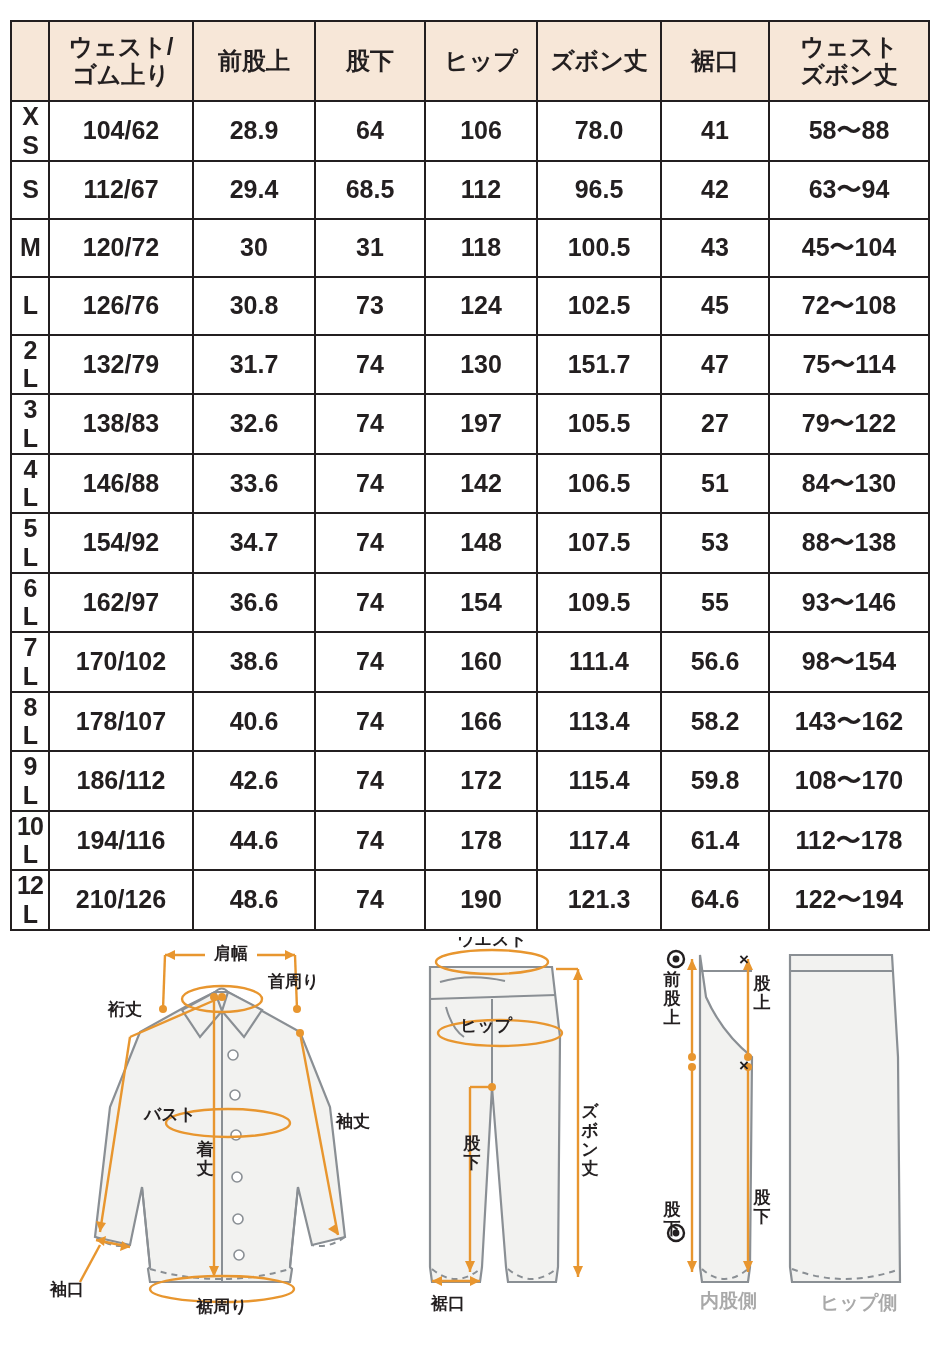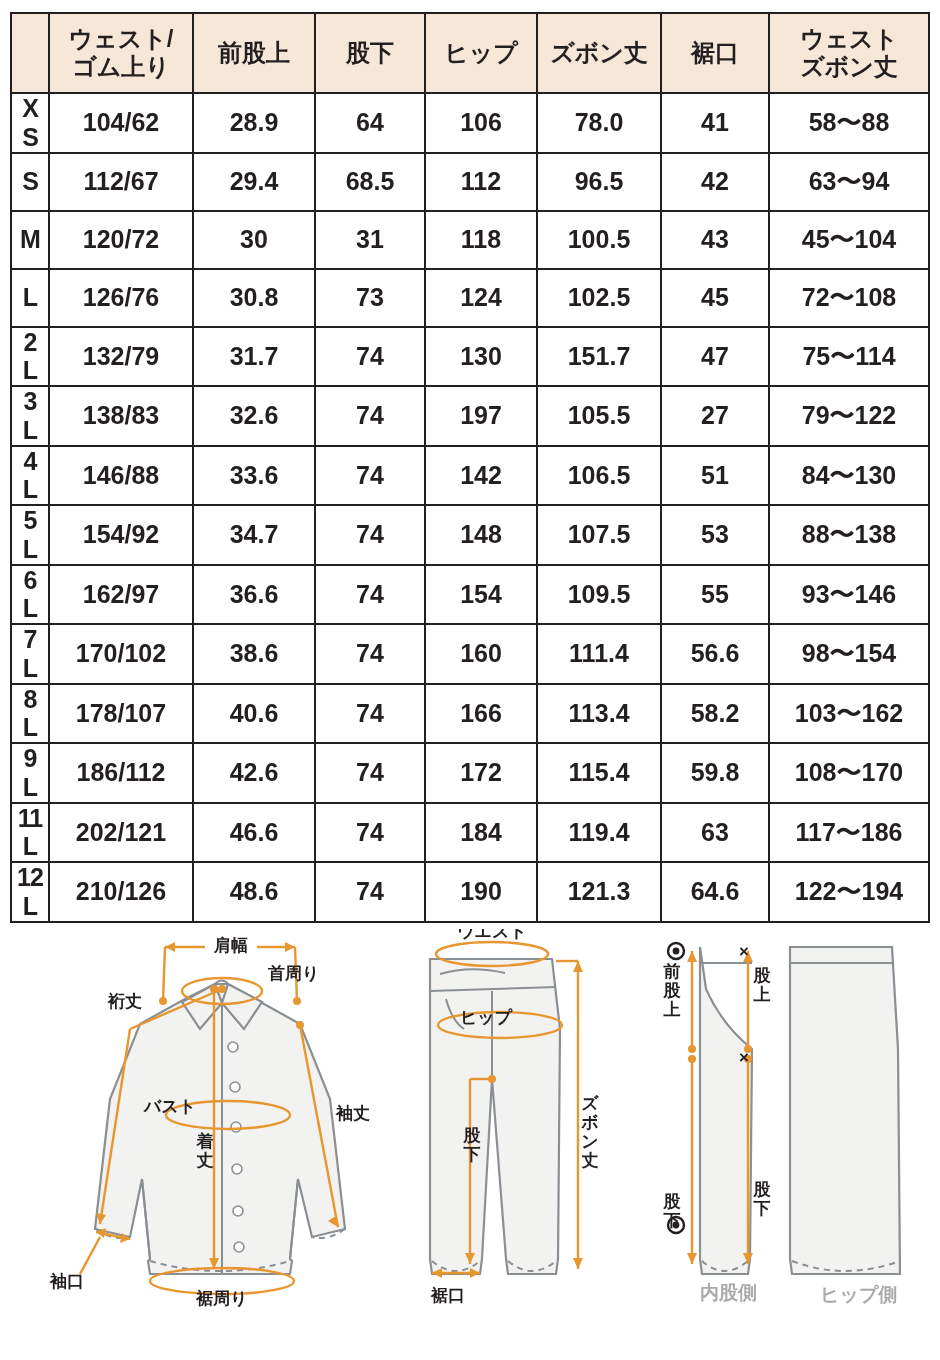--- a/index.html
+++ b/index.html
@@ -18,21 +18,21 @@
   .page {
     width: 940px;
     height: 1360px;
     position: relative;
   }
 
   
   table.size-table {
     border-collapse: collapse;
     width: 920px;
-    margin: 12px 10px 0 10px;
+    margin: 20px 10px 0 10px;
     table-layout: fixed;
   }
   table.size-table th,
   table.size-table td {
     border: 2px solid #231f20;
     text-align: center;
     vertical-align: middle;
     font-size: 25px;
     font-weight: bold;
     padding: 0;
@@ -243,47 +243,47 @@
         <td class="size-label">
           <span>8</span>
           <span>L</span>
         </td>
         <td>178/107</td>
         <td>40.6</td>
         <td>74</td>
         <td>166</td>
         <td>113.4</td>
         <td>58.2</td>
-        <td>103〜162</td>
+        <td>143〜162</td>
       </tr>
       <tr>
         <td class="size-label">
           <span>9</span>
           <span>L</span>
         </td>
         <td>186/112</td>
         <td>42.6</td>
         <td>74</td>
         <td>172</td>
         <td>115.4</td>
         <td>59.8</td>
         <td>108〜170</td>
       </tr>
       <tr>
         <td class="size-label">
-          <span>11</span>
-          <span>L</span>
-        </td>
-        <td>202/121</td>
-        <td>46.6</td>
-        <td>74</td>
-        <td>184</td>
-        <td>119.4</td>
-        <td>63</td>
-        <td>117〜186</td>
+          <span>10</span>
+          <span>L</span>
+        </td>
+        <td>194/116</td>
+        <td>44.6</td>
+        <td>74</td>
+        <td>178</td>
+        <td>117.4</td>
+        <td>61.4</td>
+        <td>112〜178</td>
       </tr>
       <tr>
         <td class="size-label">
           <span>12</span>
           <span>L</span>
         </td>
         <td>210/126</td>
         <td>48.6</td>
         <td>74</td>
         <td>190</td>

